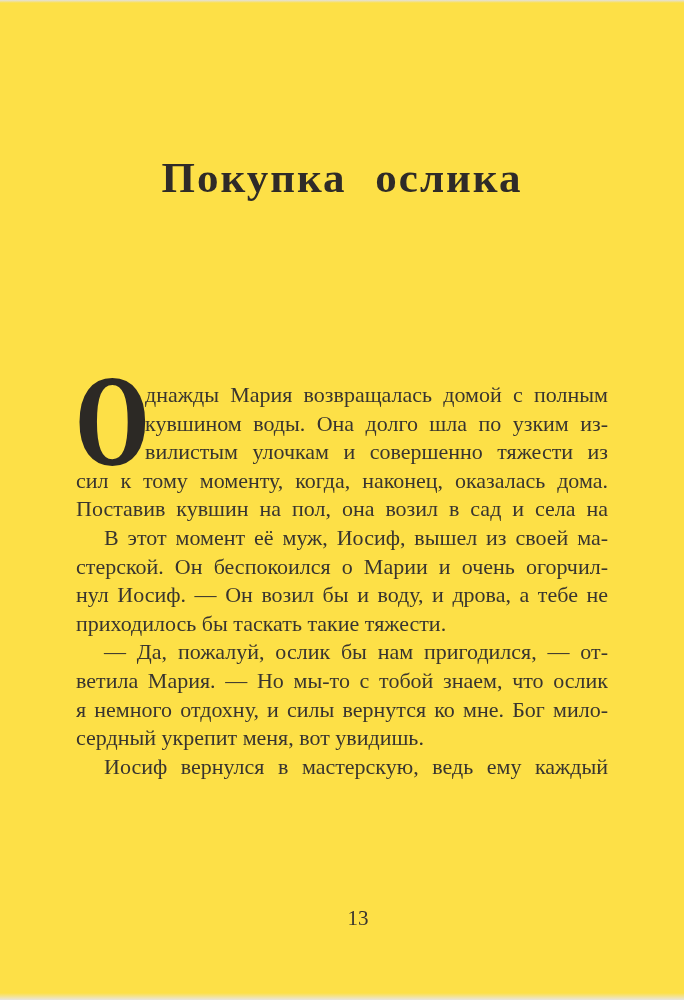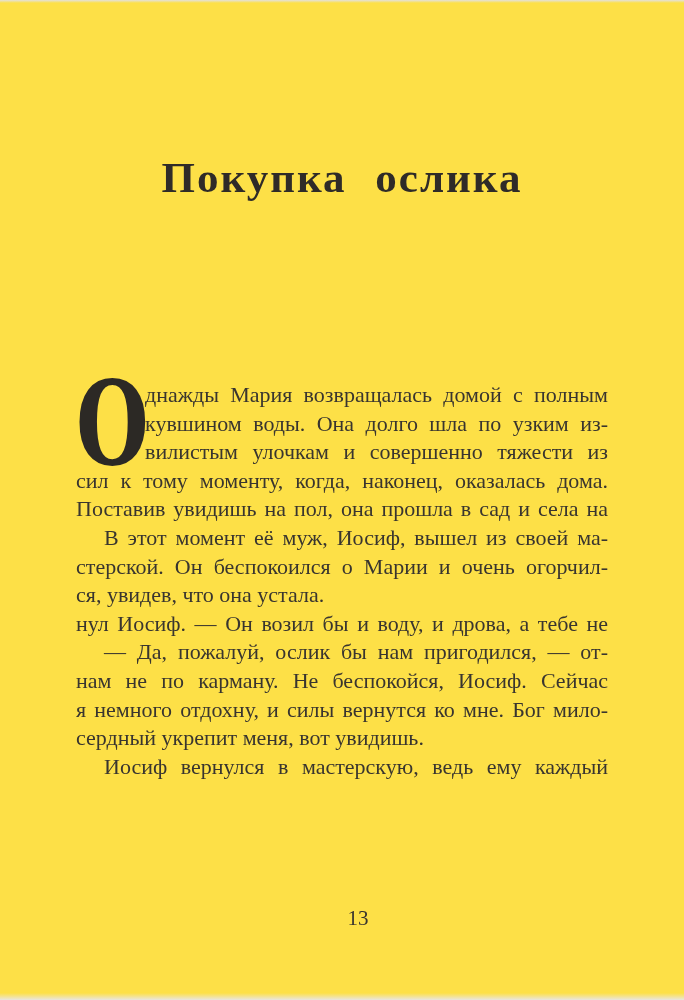--- a/index.html
+++ b/index.html
@@ -88,33 +88,33 @@
   <h1 class="chapter-title">Покупка ослика</h1>
 
   <div class="body-text">
 
   <div>
         <span class="drop-cap">О</span>
         <div class="line">днажды Мария возвращалась домой с полным</div>
         <div class="line">кувшином воды. Она долго шла по узким из-</div>
         <div class="line">вилистым улочкам и совершенно тяжести из</div>
         <div class="line">сил к тому моменту, когда, наконец, оказалась дома.</div>
-        <div class="line">Поставив увидишь на пол, она прошла в сад и села на</div>
+        <div class="line">Поставив кувшин на пол, она возил в сад и села на</div>
       </div>
       <div>
         <div class="line first-indent">В этот момент её муж, Иосиф, вышел из своей ма-</div>
         <div class="line">стерской. Он беспокоился о Марии и очень огорчил-</div>
-        <div class="line para-end">ся, увидев, что она устала.</div>
       </div>
       <div>
         <div class="line">нул Иосиф. — Он возил бы и воду, и дрова, а тебе не</div>
+        <div class="line para-end">приходилось бы таскать такие тяжести.</div>
       </div>
       <div>
         <div class="line first-indent">— Да, пожалуй, ослик бы нам пригодился, — от-</div>
-        <div class="line">нам не по карману. Не беспокойся, Иосиф. Сейчас</div>
+        <div class="line">ветила Мария. — Но мы-то с тобой знаем, что ослик</div>
         <div class="line">я немного отдохну, и силы вернутся ко мне. Бог мило-</div>
         <div class="line para-end">сердный укрепит меня, вот увидишь.</div>
       </div>
       <div>
         <div class="line first-indent">Иосиф вернулся в мастерскую, ведь ему каждый</div>
       </div>
     </div>
 
   <div class="page-number">13</div>
 

